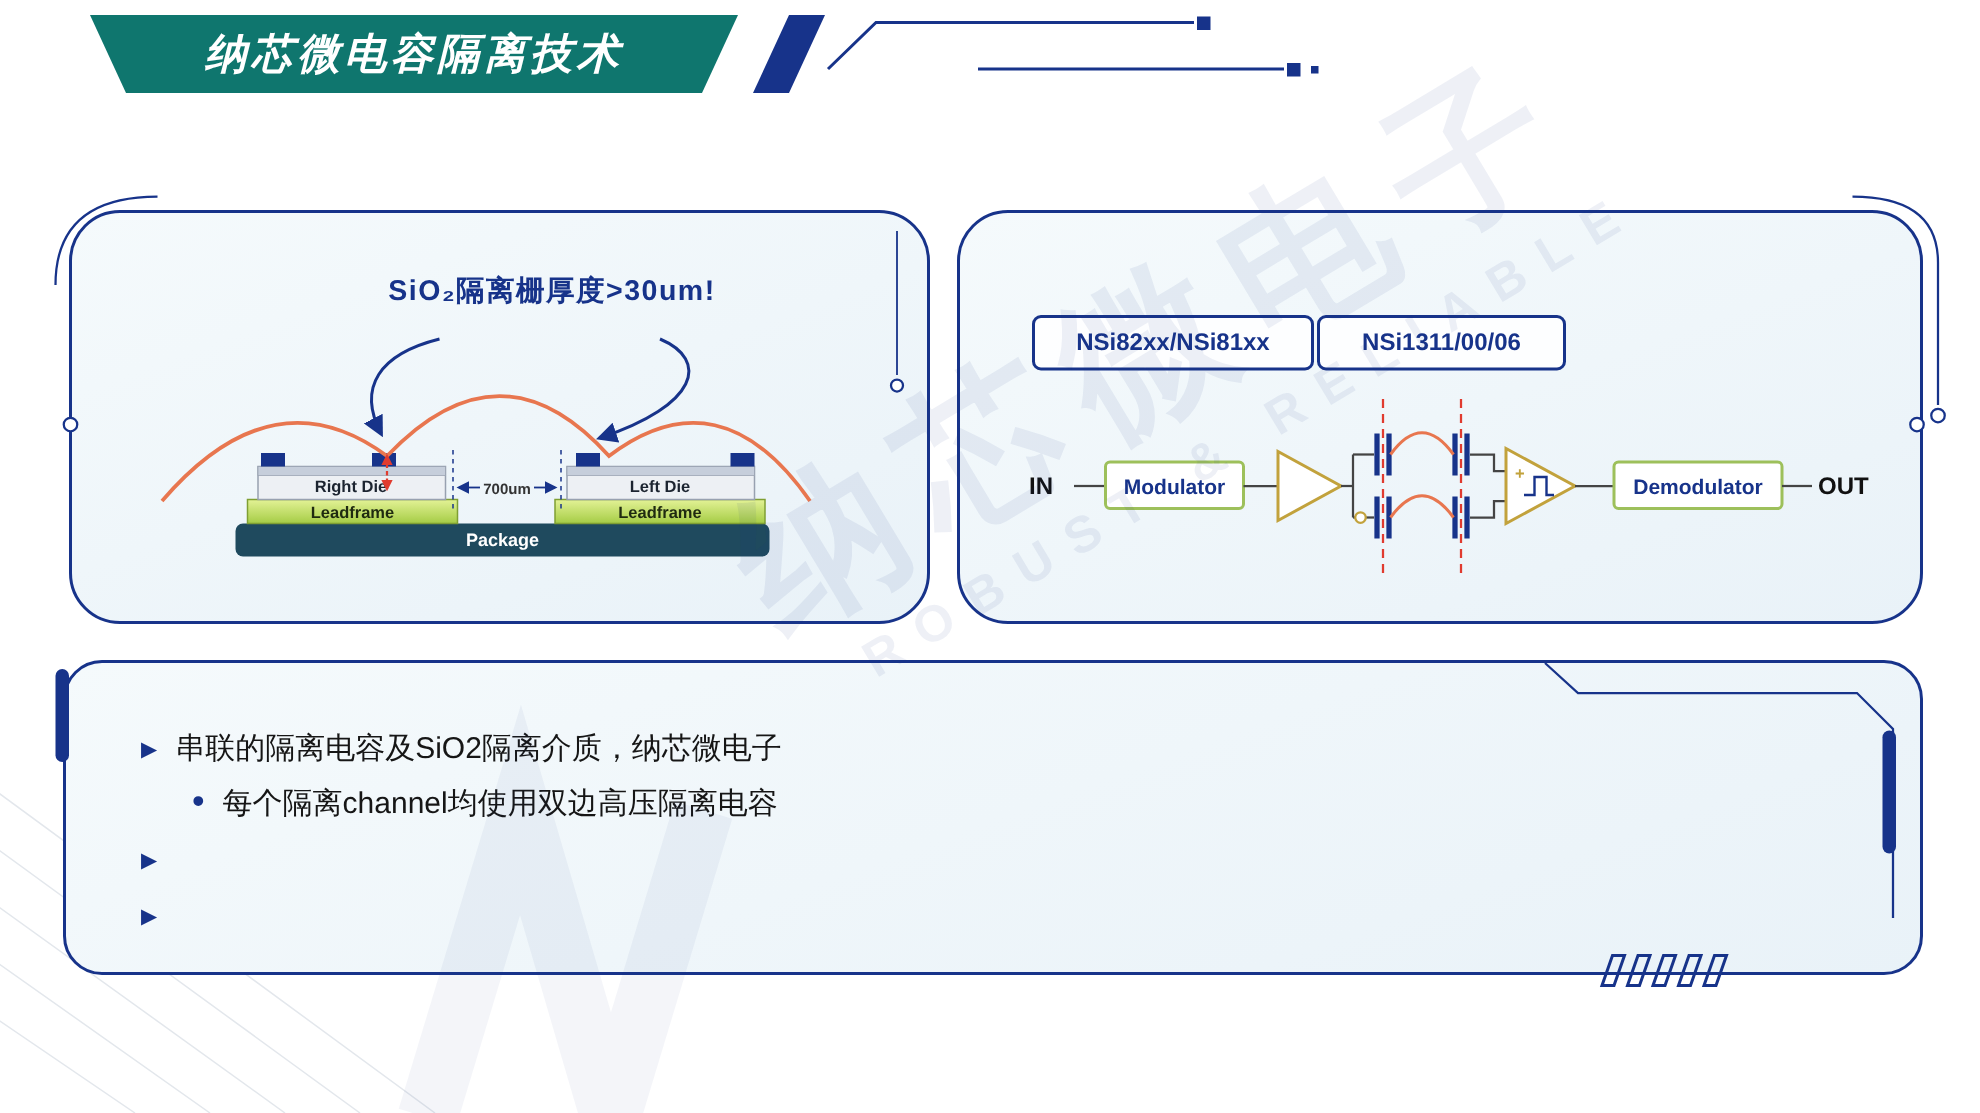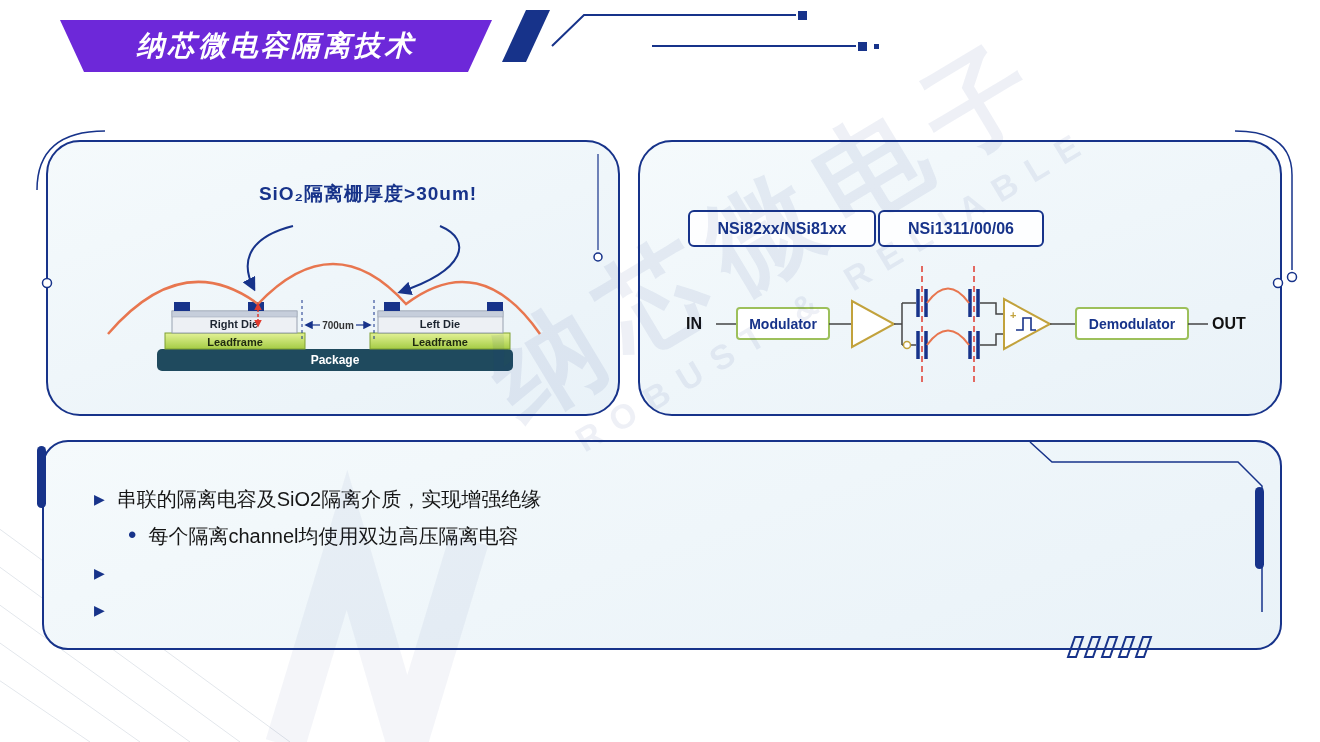--- a/index.html
+++ b/index.html
@@ -5,21 +5,21 @@
   html,body{margin:0;padding:0;}
   body{
     width:1320px;height:742px;position:relative;overflow:hidden;
     background:#ffffff;
     font-family:"Liberation Sans","DejaVu Sans",sans-serif;
   }
   .deco-svg{position:absolute;inset:0;width:1320px;height:742px;pointer-events:none;}
 
   
   .banner{
-    position:absolute;left:60px;top:20px;width:432px;height:52px;background:#6d28d9;z-index:3;
+    position:absolute;left:60px;top:10px;width:432px;height:52px;background:#0f766e;z-index:3;
     clip-path:polygon(0 0,100% 0,calc(100% - 24px) 100%,24px 100%);
     display:flex;align-items:center;justify-content:center;
   }
   .banner-title{color:#fff;font-size:28px;font-weight:bold;font-style:italic;letter-spacing:3px;white-space:nowrap;}
   .banner-slice{
     position:absolute;left:502px;top:10px;width:48px;height:52px;background:#17338a;z-index:3;
     clip-path:polygon(24px 0,100% 0,calc(100% - 24px) 100%,0 100%);
   }
 
   
@@ -189,21 +189,21 @@
     <text x="492" y="187" text-anchor="middle" font-size="14" font-weight="bold" fill="#17338a">Demodulator</text>
     <line x1="548" y1="182" x2="568" y2="182" stroke="#444444" stroke-width="1.5"></line>
     <text x="572" y="187" font-size="16" font-weight="bold" fill="#111111">OUT</text>
   </svg>
 </div>
 
 <div class="panel" id="info-panel">
   <div class="bullets">
     <div class="bullet-row lvl1">
       <span class="marker arrow">▶</span>
-      <span class="bullet-text">串联的隔离电容及SiO2隔离介质，实现增强绝缘</span>
+      <span class="bullet-text">串联的隔离电容及SiO2隔离介质，纳芯微电子</span>
     </div>
     <div class="bullet-row lvl2">
       <span class="marker dot">•</span>
       <span class="bullet-text">每个隔离channel均使用双边高压隔离电容</span>
     </div>
     <div class="bullet-row lvl1">
       <span class="marker arrow">▶</span>
     </div>
     <div class="bullet-row lvl1">
       <span class="marker arrow">▶</span>

